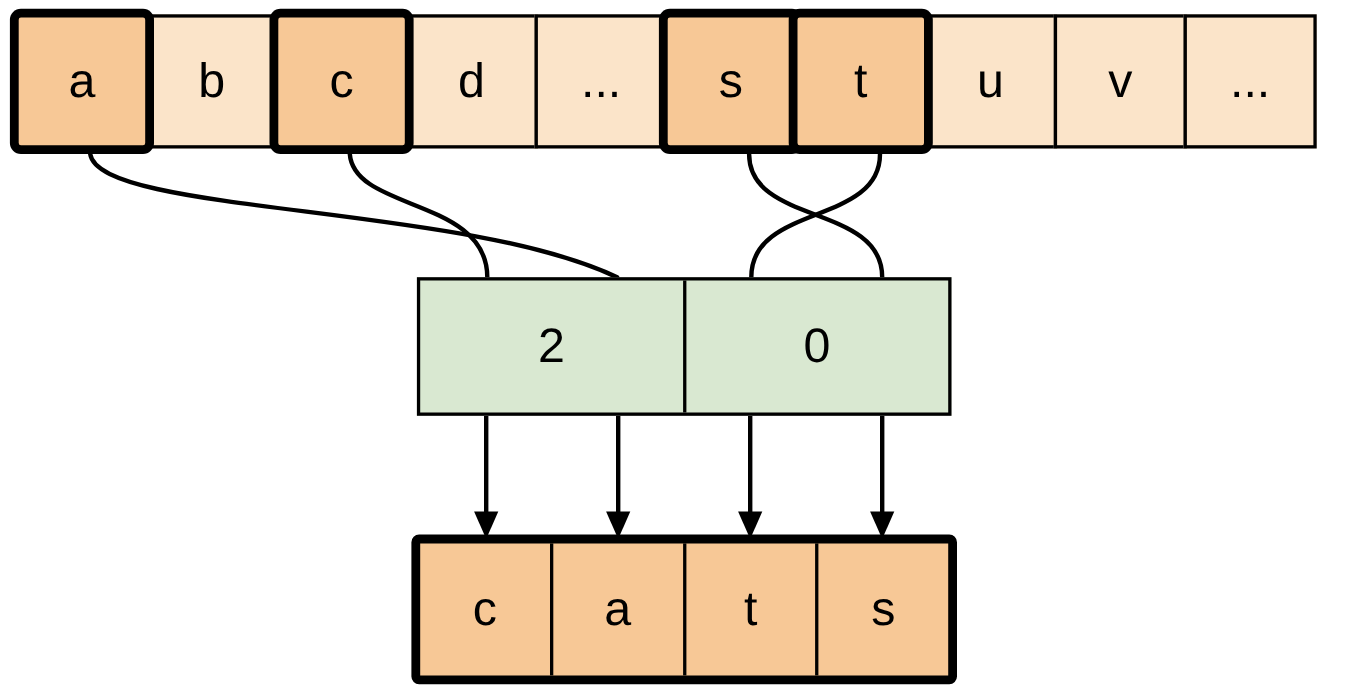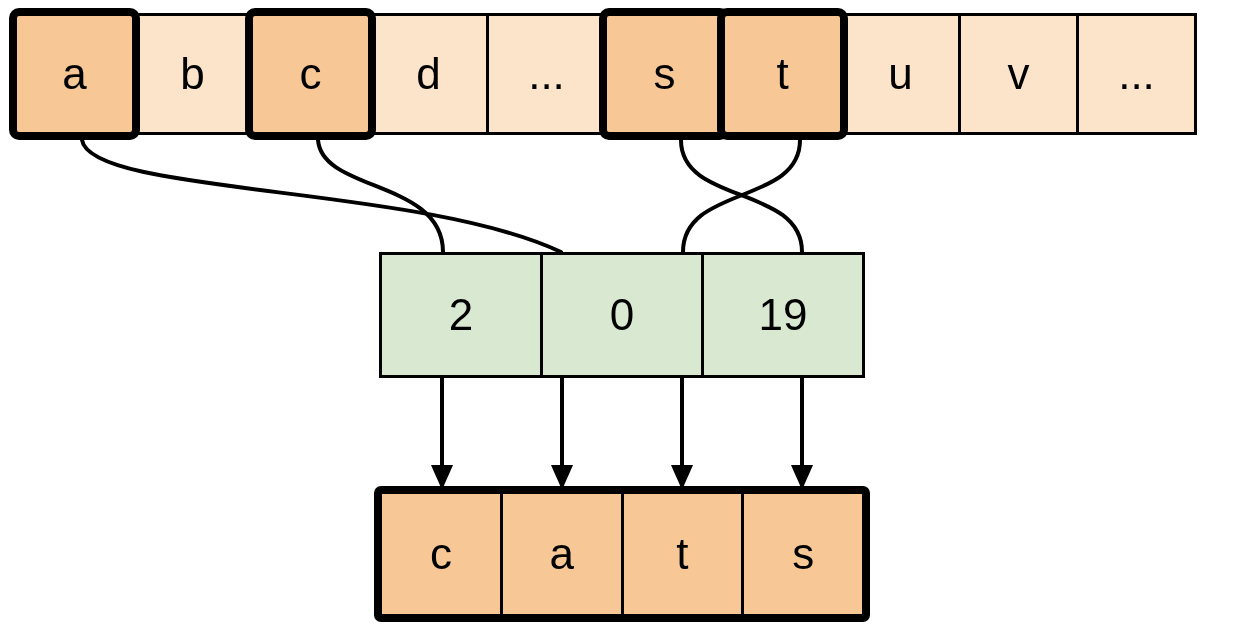--- a/index.html
+++ b/index.html
@@ -117,23 +117,20 @@
         <span>...</span>
       </div>
     </div>
   <div id="index-row">
       <div class="icell">
         <span>2</span>
       </div>
       <div class="icell">
         <span>0</span>
       </div>
-      <div class="icell">
-        <span>19</span>
-      </div>
     </div>
   <div id="result-row">
       <div class="rcell">
         <span>c</span>
       </div>
       <div class="rcell">
         <span>a</span>
       </div>
       <div class="rcell">
         <span>t</span>

